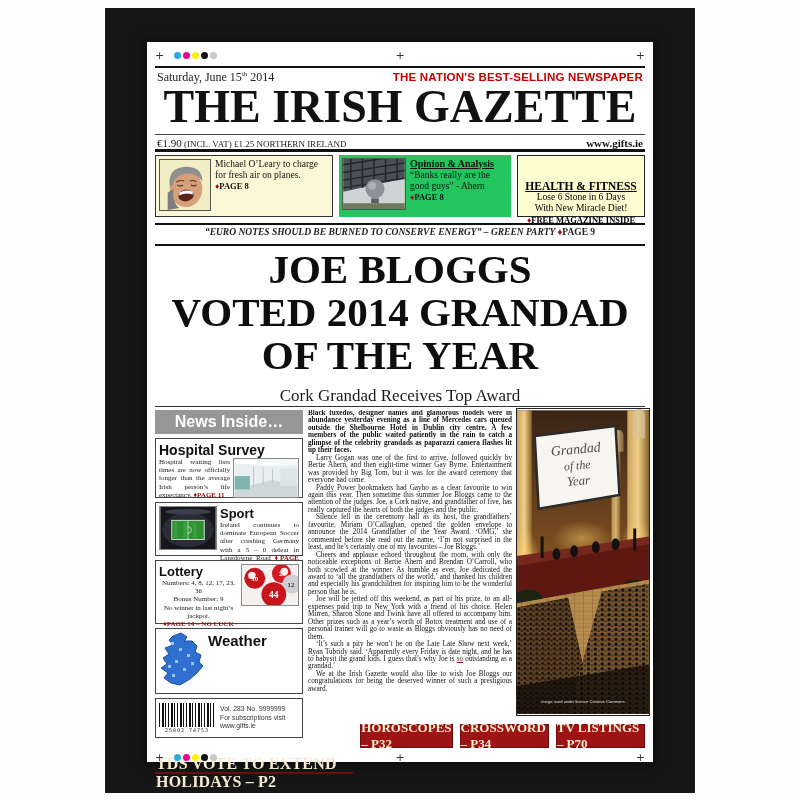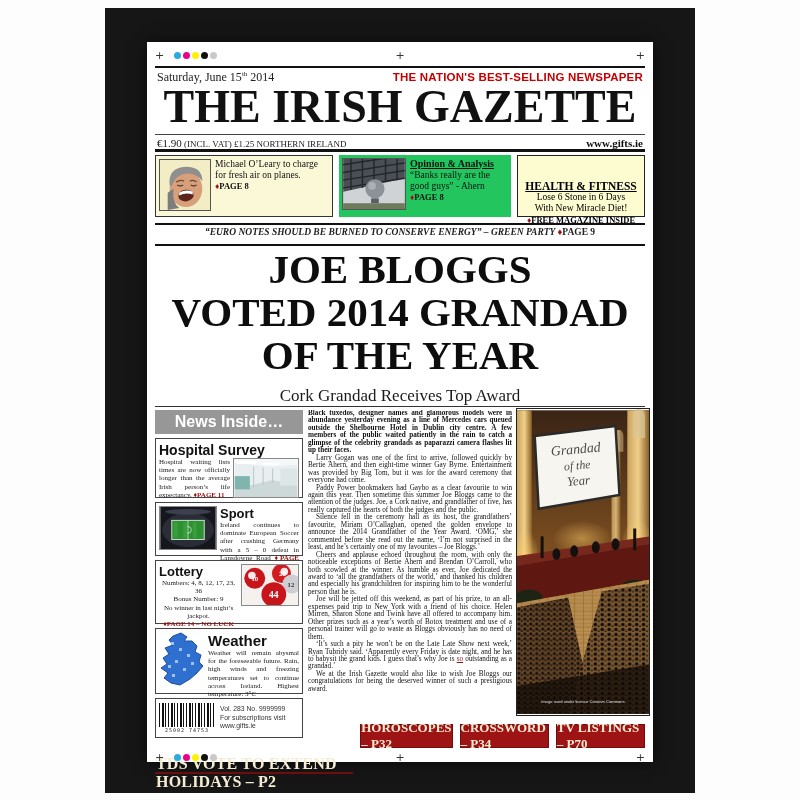--- a/index.html
+++ b/index.html
@@ -279,24 +279,20 @@
               <rect x="28" y="22" width="3" height="3"></rect>
                 <rect x="16" y="28" width="3" height="3"></rect>
               <rect x="24" y="36" width="3" height="3"></rect>
                 <rect x="13" y="42" width="3" height="3"></rect>
               <rect x="32" y="30" width="3" height="3"></rect>
                 <rect x="9" y="33" width="3" height="3"></rect>
             </g>
           </svg>
           <div style="flex:1;">
             <div class="stitle wx-title">Weather</div>
-            <div class="sbody">
-              <span>Weather will remain abysmal for the foreseeable future. Rain, high winds and freezing temperatures set to continue across Ireland. Highest temperature: 3°C </span><br>
-              <span class="red spage">♦PAGE 26 – WRAP UP</span>
-            </div>
           </div>
         </div>
       </div>
 
       <div class="sbox imprint">
         <div style="flex:0 0 auto;">
           <div class="barcode"></div>
           <div class="bdigits">25002 74753</div>
         </div>
         <div class="imptext">

